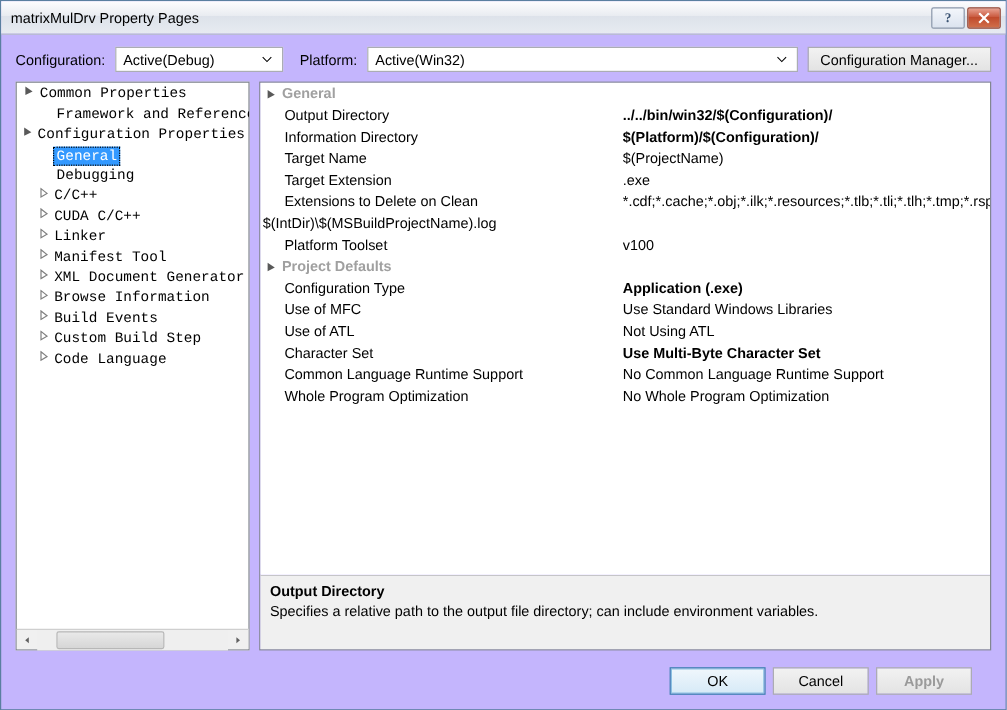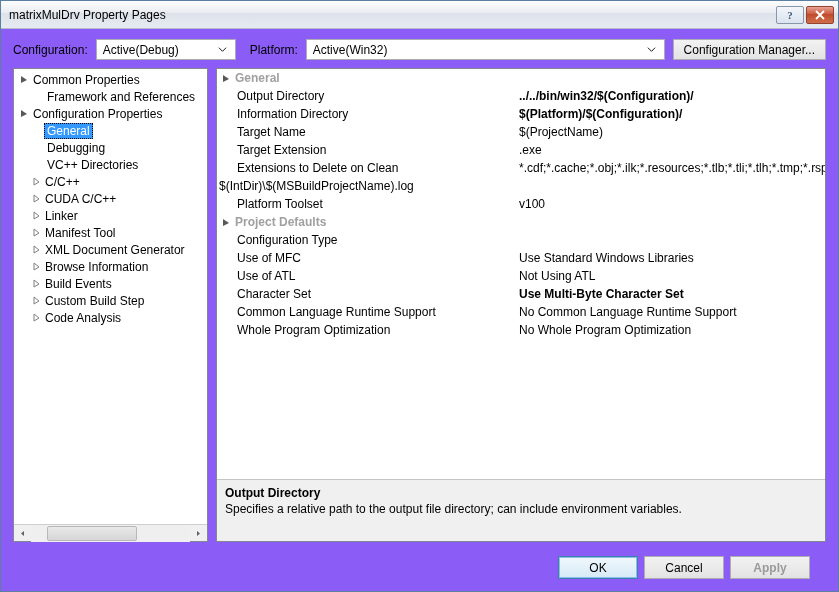--- a/index.html
+++ b/index.html
@@ -1,34 +1,34 @@
 <!DOCTYPE html>
 <html><head>
 <meta charset="utf-8">
 <style>
   * { box-sizing: border-box; margin: 0; padding: 0; }
   body { font-family: "Segoe UI", Tahoma, sans-serif; font-size: 12px; color: #000; background: #fff; }
-  .window { width: 839px; height: 592px; border: 1px solid #5a7fa0; display: flex; flex-direction: column; background: #8b5cf6; }
+  .window { width: 839px; height: 592px; border: 1px solid #5a7fa0; display: flex; flex-direction: column; background: #c4b5fd; }
   .titlebar { height: 28px; background: linear-gradient(#fdfdfe, #e9ecf1 45%, #dde2ea 46%, #e7ebf1); border-bottom: 1px solid #b6bccb; display: flex; align-items: center; padding: 0 4px 0 8px; }
   .titlebar-title { flex: 1; font-size: 12px; color: #000; }
   .titlebar-btns { display: flex; gap: 0; }
   .titlebar-btn { width: 28px; height: 18px; border: 1px solid #8a97ab; border-radius: 2px; margin-left: 2px; display: flex; align-items: center; justify-content: center; font-size: 11px; }
   .titlebar-btn.help { background: linear-gradient(#f3f6fb, #dbe3ef); color: #3c5574; font-weight: bold; font-family: Georgia, serif; }
   .titlebar-btn.close { background: linear-gradient(#e9a292, #c9593e 45%, #c04a2c 46%, #d06f4a); color: #fff; border-color: #934331; }
   .titlebar-btn.close svg { width: 10px; height: 10px; }
   .config-row { display: flex; align-items: center; padding: 10px 12px 8px 12px; gap: 8px; }
   .config-row label { color: #000; }
   .combo { border: 1px solid #abadb3; background: #fff; height: 21px; display: flex; align-items: center; padding: 0 4px 0 6px; font-size: 12px; color: #000; position: relative; }
   .combo .arrow { margin-left: auto; width: 17px; height: 100%; display: flex; align-items: center; justify-content: center; }
   .combo .arrow svg { width: 9px; height: 9px; }
   .btn { border: 1px solid #acacb2; background: linear-gradient(#f2f2f2, #e3e3e3); height: 21px; padding: 0 10px; font-size: 12px; color: #000; display: flex; align-items: center; cursor: default; }
   .main { flex: 1; display: flex; padding: 0 12px 6px 12px; gap: 8px; min-height: 0; }
   .tree-wrap { width: 195px; display: flex; flex-direction: column; border: 1px solid #828790; background: #fff; }
   .tree { flex: 1; overflow: auto; padding: 2px 0; }
-  .tree-row { display: flex; align-items: center; height: 17px; padding-left: 4px; white-space: nowrap; }
+  .tree-row { display: flex; align-items: flex-start; height: 17px; padding-left: 4px; white-space: nowrap; font-family: Liberation Mono, monospace; }
   .tree-row .tw { width: 12px; display: inline-flex; justify-content: center; align-items: center; }
   .tree-row .tw svg { width: 9px; height: 9px; }
   .tree-row .lbl { padding: 0 3px; }
   .tree-row.selected .lbl { background: #3399ff; color: #fff; border: 1px dotted #000; padding: 0 2px; }
   .tree-hscroll { height: 17px; background: #f0f0f0; border-top: 1px solid #cfcfcf; display: flex; align-items: center; }
   .tree-hscroll .sb-btn { width: 17px; height: 17px; display: flex; align-items: center; justify-content: center; }
   .tree-hscroll .sb-track { flex: 1; height: 17px; background: #efefef; position: relative; }
   .tree-hscroll .sb-thumb { position: absolute; left: 16px; width: 90px; top: 1px; bottom: 1px; background: linear-gradient(#e9e9e9, #d6d6d6); border: 1px solid #b7b7b7; border-radius: 2px; }
   .right { flex: 1; display: flex; flex-direction: column; border: 1px solid #828790; min-width: 0; }
   .grid { flex: 1; overflow: hidden; background: #fff; }
@@ -106,23 +106,20 @@
               </svg>
             </span>
           <span class="lbl">Configuration Properties</span>
         </div>
         <div class="tree-row selected" style="padding-left:30px">
             <span class="lbl">General</span>
           </div>
         <div class="tree-row" style="padding-left:30px">
             <span class="lbl">Debugging</span>
           </div>
-        <div class="tree-row" style="padding-left:30px">
-            <span class="lbl">VC++ Directories</span>
-          </div>
         <div class="tree-row" style="padding-left:16px">
             <span class="tw">
               <svg viewBox="0 0 9 9">
                 <path d="M2 1 L7 5 L2 8 Z" fill="none" stroke="#808080"></path>
               </svg>
             </span>
             <span class="lbl">C/C++</span>
           </div>
         <div class="tree-row" style="padding-left:16px">
             <span class="tw">
@@ -179,21 +176,21 @@
               </svg>
             </span>
             <span class="lbl">Custom Build Step</span>
           </div>
         <div class="tree-row" style="padding-left:16px">
             <span class="tw">
               <svg viewBox="0 0 9 9">
                 <path d="M2 1 L7 5 L2 8 Z" fill="none" stroke="#808080"></path>
               </svg>
             </span>
-            <span class="lbl">Code Analysis</span>
+            <span class="lbl">Code Language</span>
           </div>
       </div>
       <div class="tree-hscroll">
         <div class="sb-btn">
             <svg width="7" height="7" viewBox="0 0 7 7">
               <path d="M5 1 L2 3.5 L5 6 Z" fill="#606060"></path>
             </svg>
           </div>
         <div class="sb-track">
             <div class="sb-thumb"></div>
@@ -246,20 +243,21 @@
         <div class="grid-row">
           <span class="tw">
               <svg viewBox="0 0 9 9">
                 <path d="M1 1 L7 5 L1 8 Z" fill="#595959"></path>
               </svg>
             </span>
           <span class="section">Project Defaults</span>
         </div>
         <div class="grid-row">
             <span class="prop-name">Configuration Type</span>
+            <span class="prop-val bold">Application (.exe)</span>
           </div>
         <div class="grid-row">
             <span class="prop-name">Use of MFC</span>
             <span class="prop-val">Use Standard Windows Libraries</span>
           </div>
         <div class="grid-row">
             <span class="prop-name">Use of ATL</span>
             <span class="prop-val">Not Using ATL</span>
           </div>
         <div class="grid-row">

